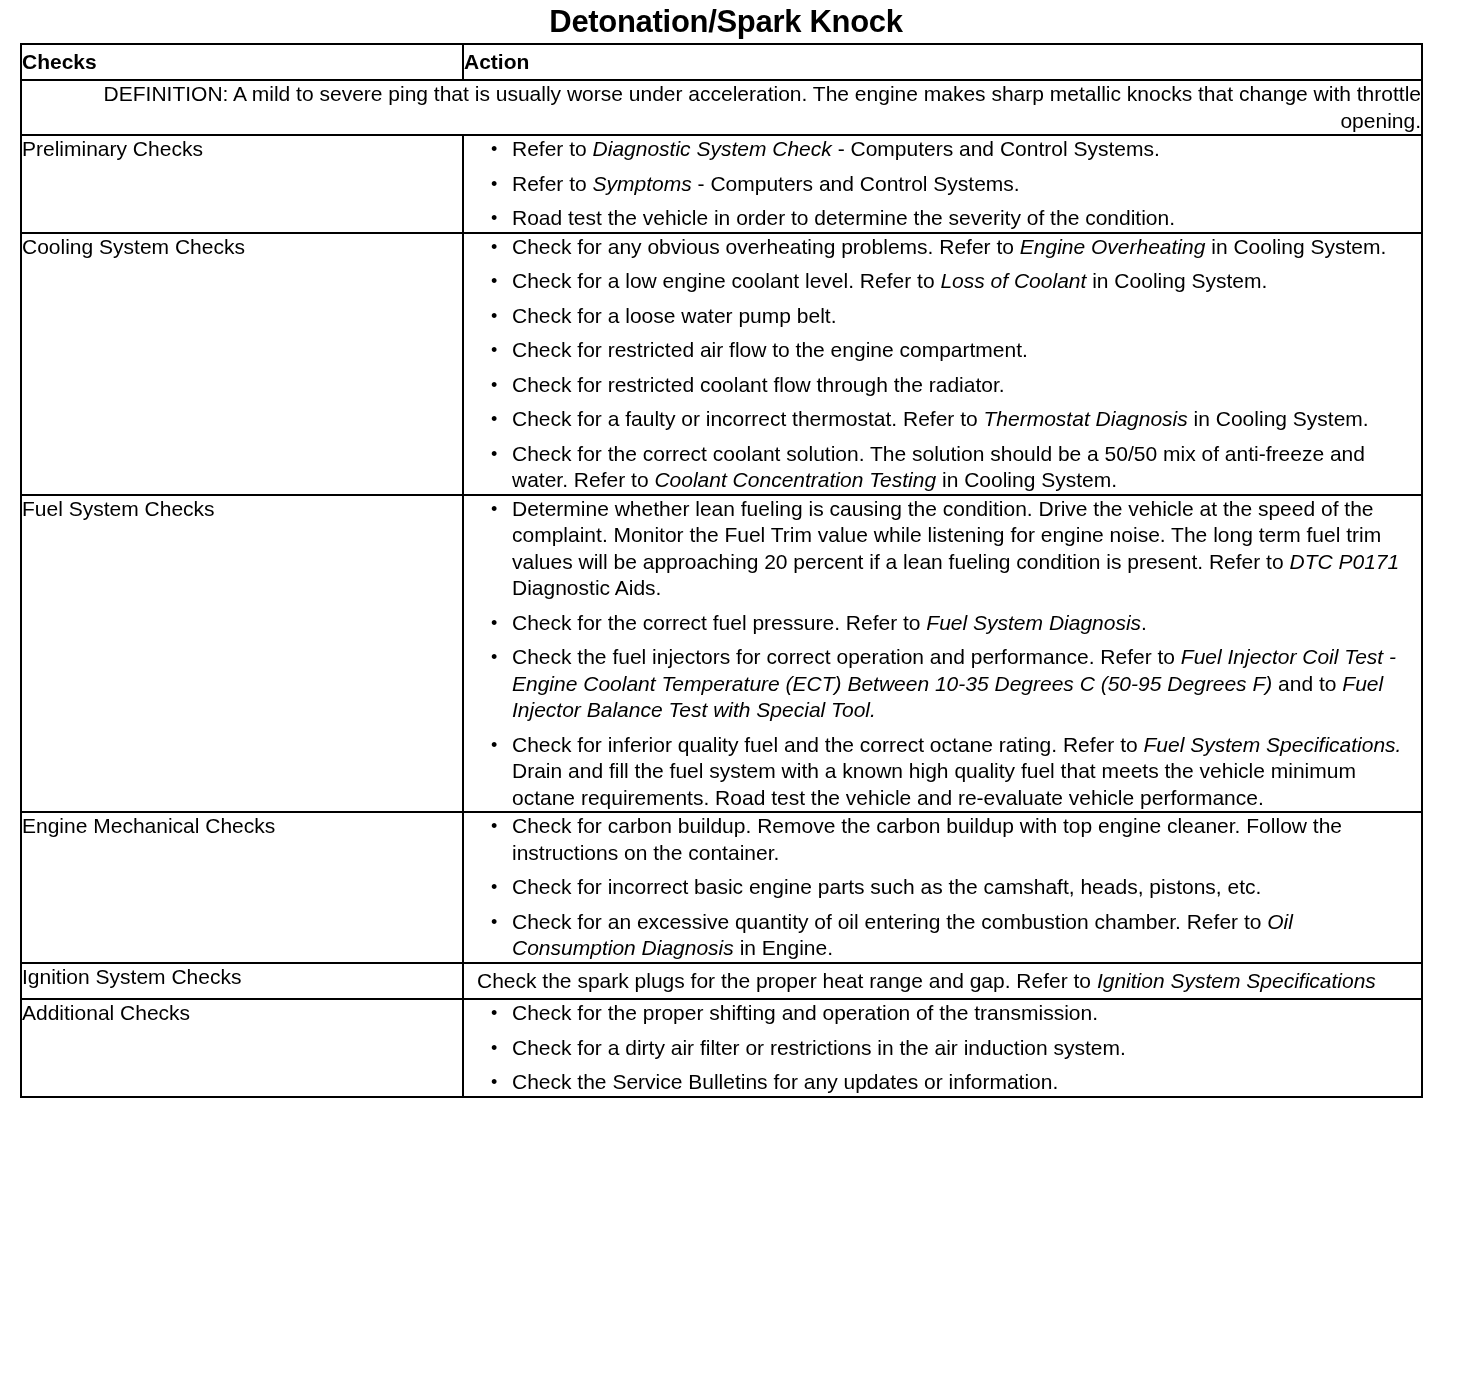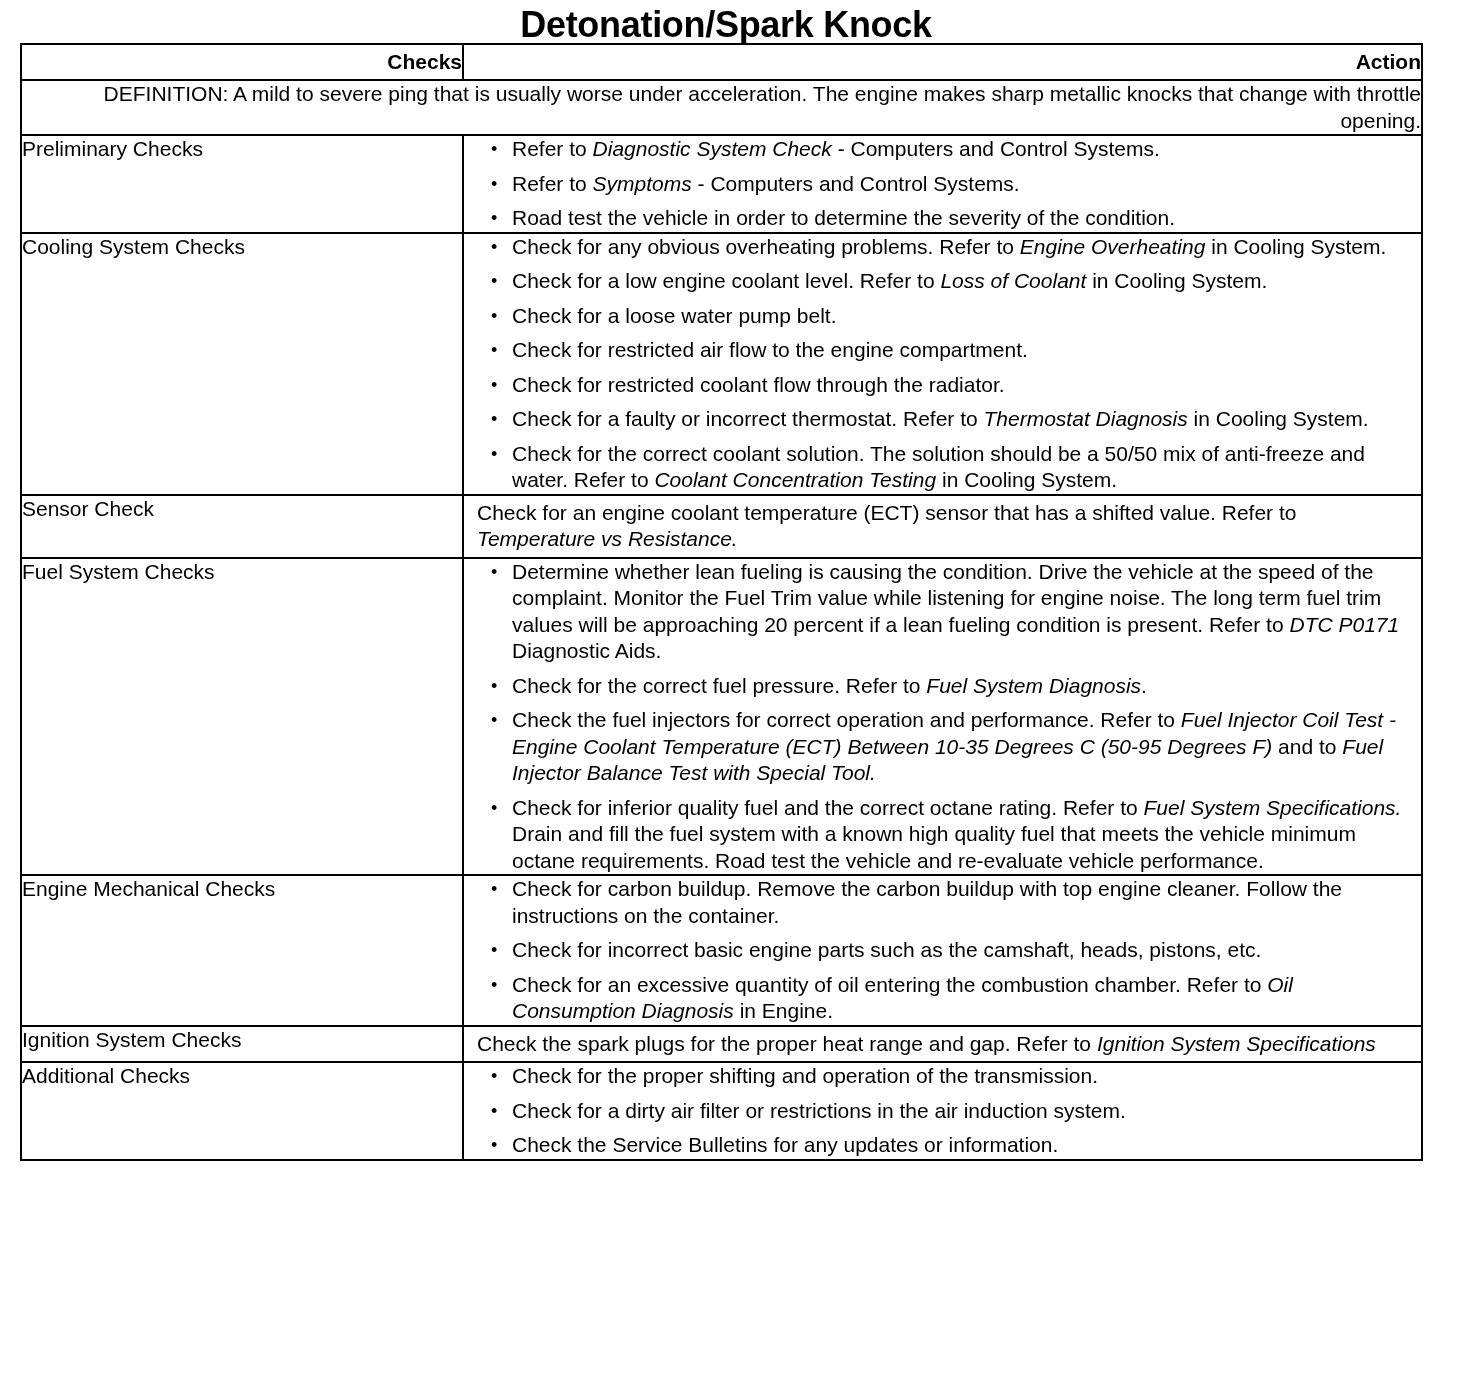--- a/index.html
+++ b/index.html
@@ -2,32 +2,32 @@
 <html><head>
   <meta charset="utf-8">
   <style>
     html, body { margin: 0; padding: 0; background: #ffffff; }
     body {
       width: 1472px; height: 1376px; position: relative; overflow: hidden;
       font-family: "Liberation Sans", sans-serif; color: #000;
     }
     .doc-title {
       position: absolute; left: 0; top: 4px; width: 1452px;
-      text-align: center; font-weight: bold; font-size: 36px; letter-spacing: -0.3px;
+      text-align: center; font-weight: bold; font-size: 31px; letter-spacing: -0.3px;
     }
     table.dx {
       position: absolute; left: 20px; top: 43px; width: 1403px;
       border-collapse: collapse; table-layout: fixed;
       font-size: 21px; line-height: 26.5px;
     }
     table.dx td, table.dx th {
       border: 2.5px solid #000; vertical-align: top; padding: 0;
     }
     table.dx th {
-      font-weight: bold; font-size: 21px; height: 34px; text-align: right;
+      font-weight: bold; font-size: 21px; height: 34px; text-align: left;
       vertical-align: middle;
     }
     col.c1 { width: 442px; }
     .def { padding: 4px 18px 5px 18px; height: auto; text-align: right; }
     .check-label { padding: 4px 18px 0 18px; font-weight: normal; }
     .action { padding: 4px 8px 4px 10px; }
     .action.plain { padding: 4px 8px 4px 13px; }
     ul.bullets { list-style: none; margin: 0; padding: 0 0 0 48px; }
     ul.bullets li { position: relative; margin-bottom: 8px; }
     ul.bullets li:last-child { margin-bottom: 0; }
@@ -74,26 +74,20 @@
             <li><span class="bullet">•</span><span class="seg">Check for a low engine coolant level. Refer to </span><span class="seg i">Loss of Coolant</span><span class="seg"> in Cooling System.</span></li>
             <li><span class="bullet">•</span><span class="seg">Check for a loose water pump belt.</span></li>
             <li><span class="bullet">•</span><span class="seg">Check for restricted air flow to the engine compartment.</span></li>
             <li><span class="bullet">•</span><span class="seg">Check for restricted coolant flow through the radiator.</span></li>
             <li><span class="bullet">•</span><span class="seg">Check for a faulty or incorrect thermostat. Refer to </span><span class="seg i">Thermostat Diagnosis</span><span class="seg"> in Cooling  System.</span></li>
             <li><span class="bullet">•</span><span class="seg">Check for the correct coolant solution. The solution should be a 50/50 mix of anti-freeze and water. Refer to </span><span class="seg i">Coolant Concentration Testing</span><span class="seg"> in Cooling  System.</span></li>
           </ul>
         </td>
       </tr>
       <tr>
-        <td class="check-label">Sensor Check</td>
-        <td class="action plain">
-          <div><span class="seg">Check for an engine coolant temperature (ECT) sensor that has a shifted value. Refer to </span><span class="seg i">Temperature vs Resistance.</span></div>
-        </td>
-      </tr>
-      <tr>
         <td class="check-label">Fuel System Checks</td>
         <td class="action">
           <ul class="bullets">
             <li><span class="bullet">•</span><span class="seg">Determine whether lean fueling is causing the condition. Drive the vehicle at the speed of the complaint. Monitor the Fuel Trim value while listening for engine noise. The long term fuel trim values will be approaching 20 percent if a lean fueling condition is present. Refer to </span><span class="seg i">DTC P0171</span><span class="seg"> Diagnostic Aids.</span></li>
             <li><span class="bullet">•</span><span class="seg">Check for the correct fuel pressure. Refer to </span><span class="seg i">Fuel System Diagnosis</span><span class="seg">.</span></li>
             <li><span class="bullet">•</span><span class="seg">Check the fuel injectors for correct operation and performance. Refer to </span><span class="seg i">Fuel Injector Coil Test - Engine Coolant Temperature (ECT) Between 10-35 Degrees C (50-95 Degrees F)</span><span class="seg"> and to </span><span class="seg i">Fuel Injector Balance Test with Special Tool.</span></li>
             <li><span class="bullet">•</span><span class="seg">Check for inferior quality fuel and the correct octane rating. Refer to </span><span class="seg i">Fuel System Specifications.</span><span class="seg"> Drain and fill the fuel system with a known high quality fuel that meets the vehicle minimum octane requirements. Road test the vehicle and re-evaluate vehicle performance.</span></li>
           </ul>
         </td>
       </tr>

